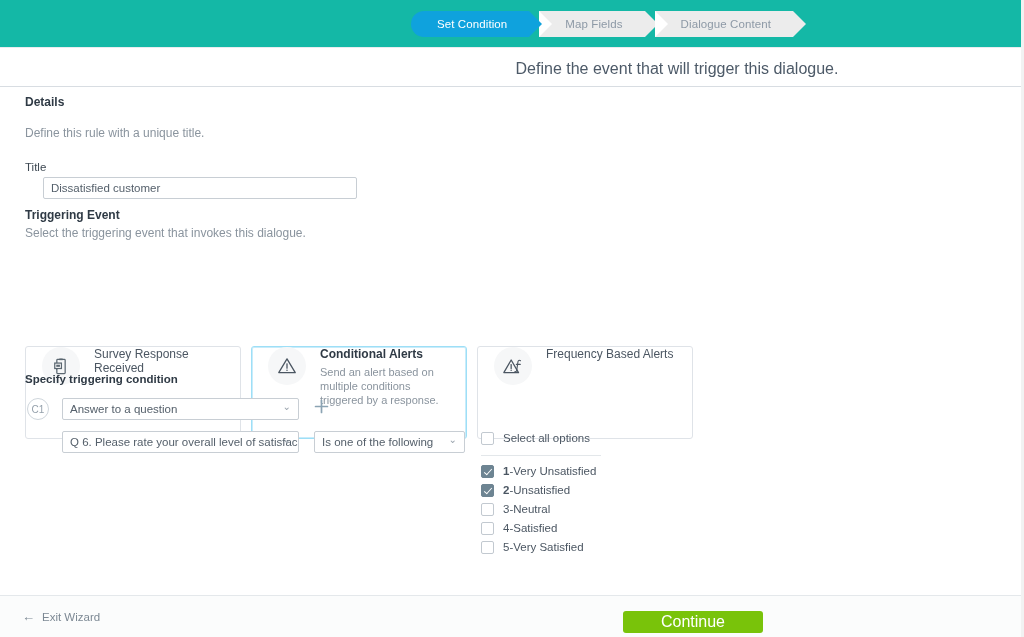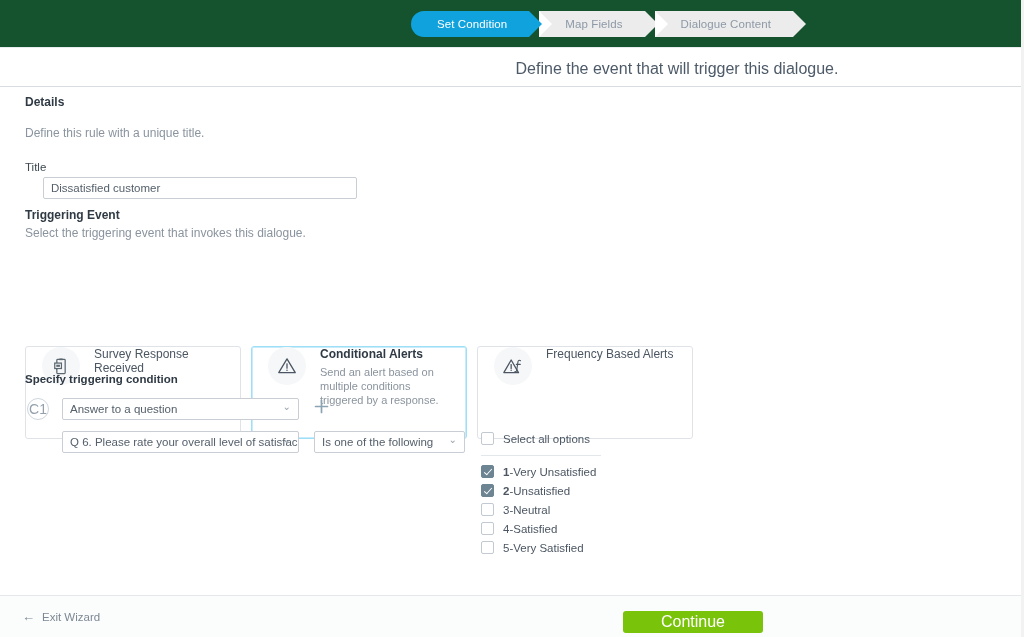--- a/index.html
+++ b/index.html
@@ -14,21 +14,21 @@
     position: relative;
     width: 1024px; height: 637px;
     overflow: hidden;
     background: #ffffff;
   }
 
   
   .topbar {
     position: absolute; top: 0; left: 0;
     width: 1024px; height: 48px;
-    background: #14532d;
+    background: #14b8a6;
     border-bottom: 1px solid #e9ecef;
   }
   .steps {
     position: absolute;
     left: 411px; top: 11px;
     display: flex;
     align-items: stretch;
     height: 26px;
   }
   .step {
@@ -181,21 +181,21 @@
     max-width: 140px;
   }
 
   
   .cbadge {
     position: absolute;
     width: 22px; height: 22px;
     border-radius: 50%;
     border: 1px solid #cfd6dc;
     color: #94a0ab;
-    font-size: 14px;
+    font-size: 10px;
     display: flex; align-items: center; justify-content: center;
     background: #ffffff;
   }
   .sel {
     position: absolute;
     height: 22px;
     border: 1px solid #c8ced4;
     border-radius: 2px;
     background: #ffffff;
     font-size: 11.5px;
@@ -217,21 +217,21 @@
     color: #8ba3b3;
     font-size: 20px;
     line-height: 1;
     font-weight: 300;
   }
 
   
   .cb-row {
     position: absolute;
     display: flex;
-    align-items: center;
+    align-items: flex-start;
     font-size: 11.5px;
     color: #4b5662;
   }
   .cb {
     width: 13px; height: 13px;
     border: 1px solid #c2c9d0;
     border-radius: 2px;
     background: #ffffff;
     margin-right: 9px;
     flex: 0 0 13px;

